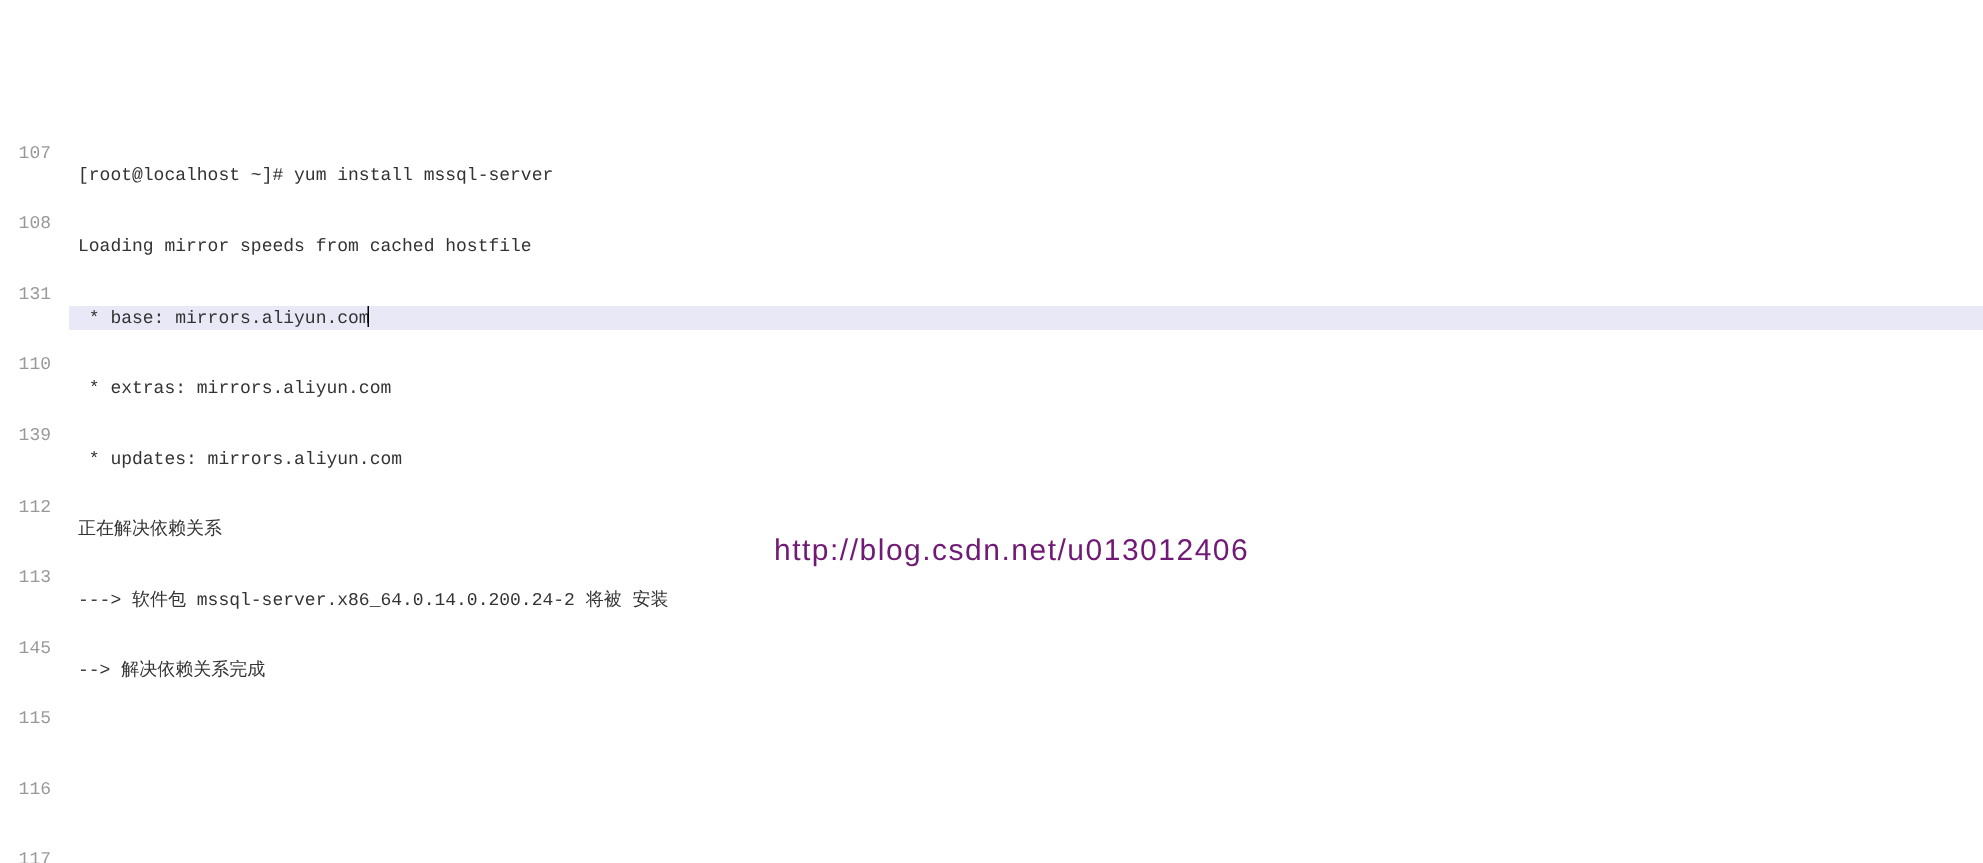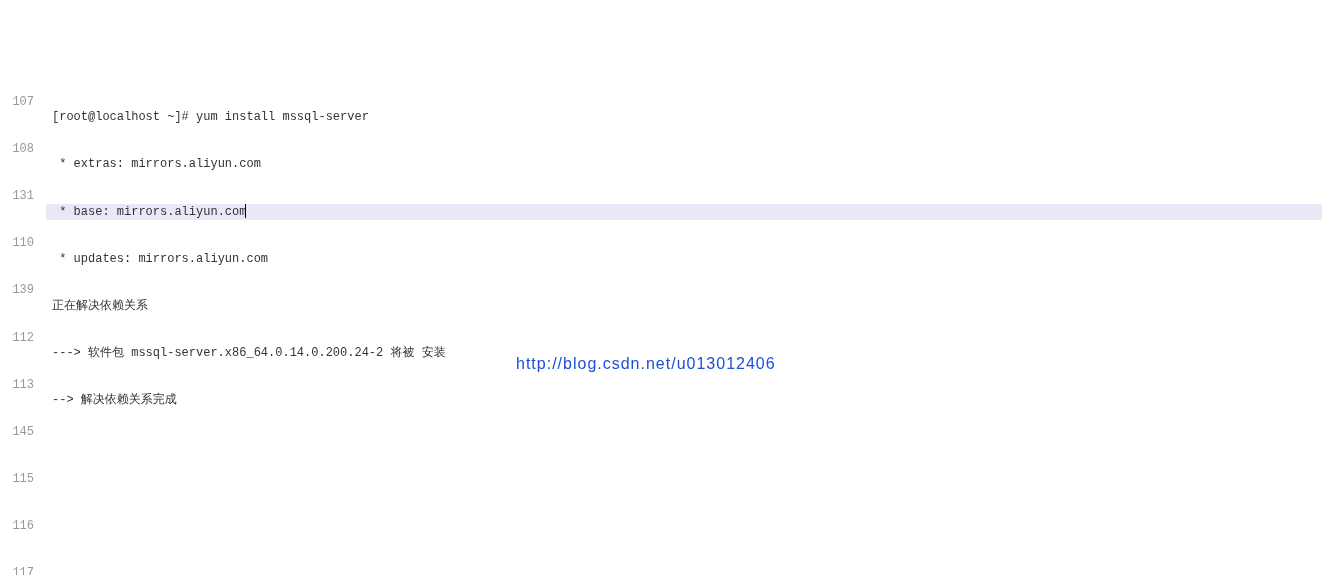--- a/index.html
+++ b/index.html
@@ -44,23 +44,23 @@
       width: 1px;
       height: 14px;
       background: #000;
       vertical-align: middle;
       margin-left: -1px;
     }
     .watermark {
       position: absolute;
       top: 292px;
       left: 470px;
-      color: #1d4ed8;
+      color: #701a75;
       font-family: Arial, sans-serif;
-      font-size: 16px;
+      font-size: 20px;
       letter-spacing: 1px;
       pointer-events: none;
     }
   </style>
 </head>
 <body>
 
 
 
 <div class="editor">
@@ -97,22 +97,23 @@
     
     
     
     
     
     
   </div>
   <div class="content">
     <div class="watermark">http://blog.csdn.net/u013012406</div>
     <div class="line">[root@localhost ~]# yum install mssql-server</div>
+    <div class="line">Loading mirror speeds from cached hostfile</div>
+    <div class="line highlight"><span> * base: mirrors.aliyun.com</span><span class="cursor"></span></div>
     <div class="line"> * extras: mirrors.aliyun.com</div>
-    <div class="line highlight"><span> * base: mirrors.aliyun.com</span><span class="cursor"></span></div>
     <div class="line"> * updates: mirrors.aliyun.com</div>
     <div class="line">正在解决依赖关系</div>
     <div class="line">---&gt; 软件包 mssql-server.x86_64.0.14.0.200.24-2 将被 安装</div>
     <div class="line">--&gt; 解决依赖关系完成</div>
     
     
     
     
     
     

